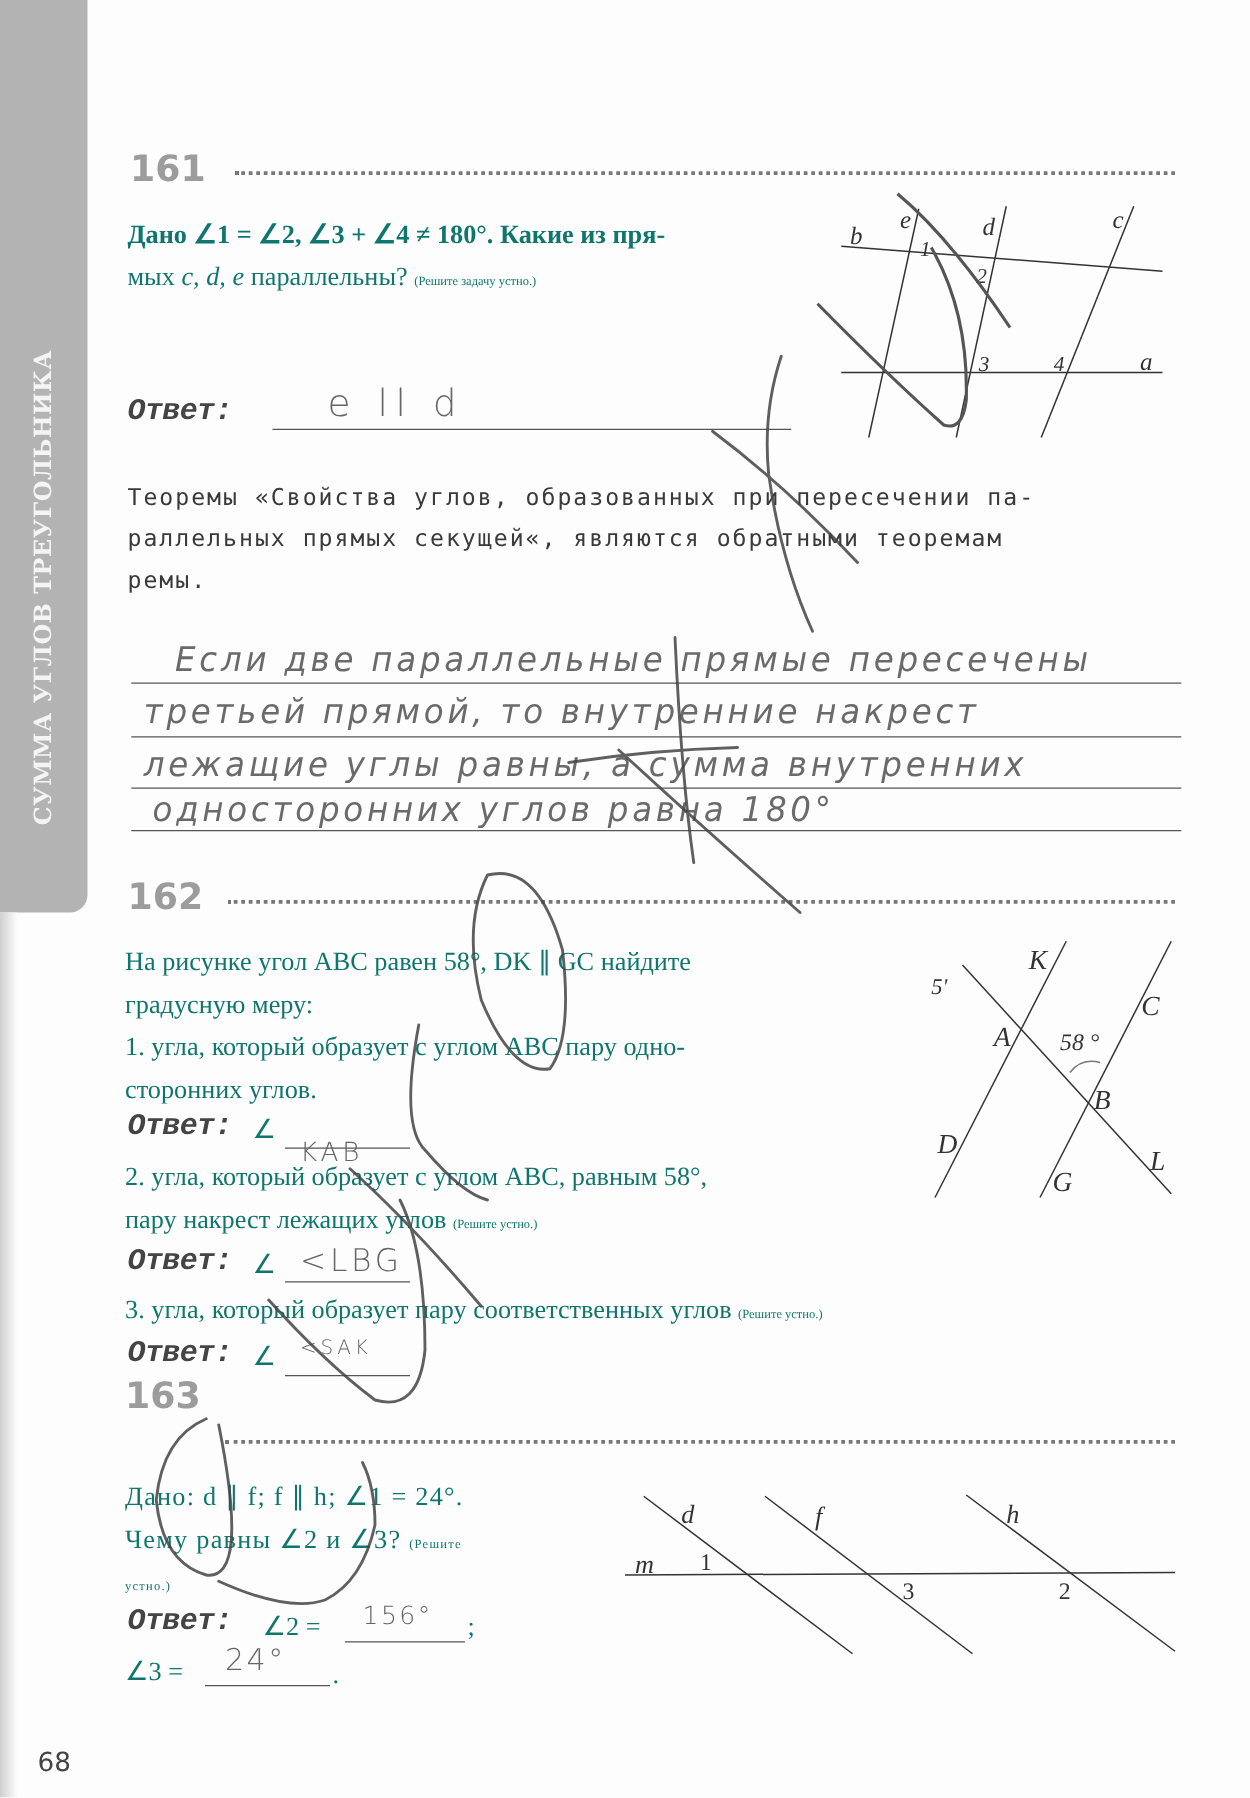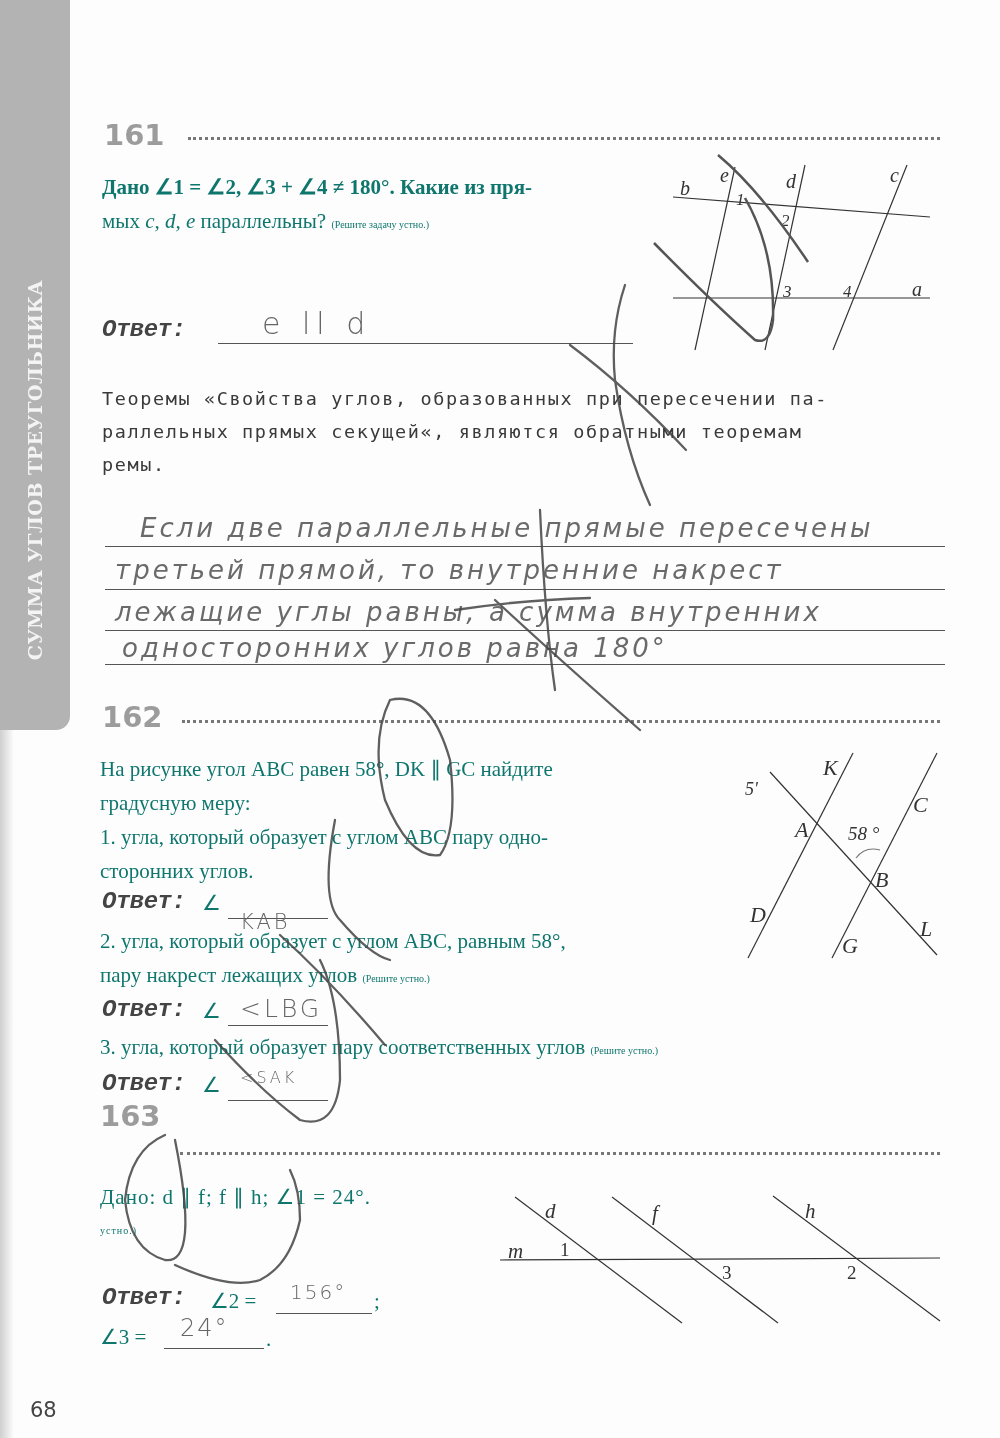--- a/index.html
+++ b/index.html
@@ -131,20 +131,21 @@
   <text x="118" y="100" font-size="19" fill="#777">58 °</text>
   <text x="15" y="55" font-size="18" fill="#888">5'</text>
   <path d="M126,118 Q135,106 150,110" stroke="#777" stroke-width="1.2" fill="none"></path>
 </svg>
 
 <div class="abs num" style="left:100px;top:1099px;">163</div>
 <div class="abs dots" style="left:180px;top:1152px;width:760px;"></div>
 
 <div class="abs serif" style="left:100px;top:1180px;white-space:nowrap;letter-spacing:1px;">
   <div>Дано: d ∥ f; f ∥ h; ∠1 = 24°.</div>
+  <div><span>Чему равны ∠2 и ∠3? </span><span class="small">(Решите</span></div>
   <div class="small">устно.)</div>
 </div>
 
 <div class="abs otvet" style="left:102px;top:1284px;">Ответ:</div>
 <div class="abs serif" style="left:210px;top:1284px;">∠2 =</div>
 <div class="abs uline" style="left:276px;top:1313px;width:96px;height:0;"></div>
 <div class="abs hand" style="left:290px;top:1280px;font-size:20px;letter-spacing:2px;">156°</div>
 <div class="abs serif" style="left:374px;top:1284px;">;</div>
 
 <div class="abs serif" style="left:100px;top:1320px;">∠3 =</div>

